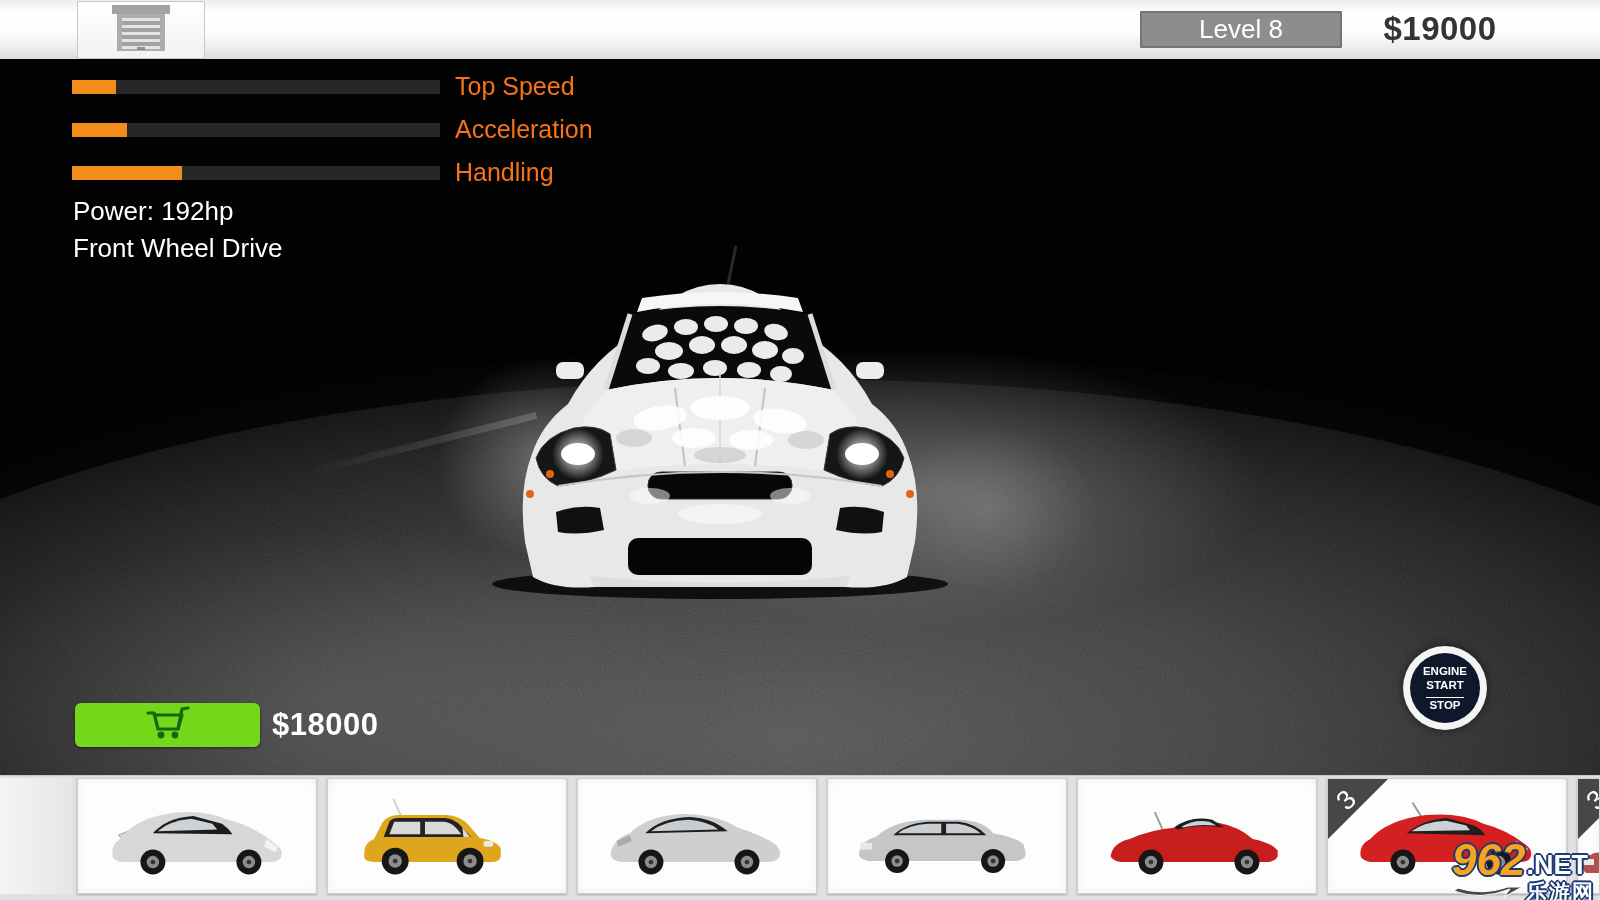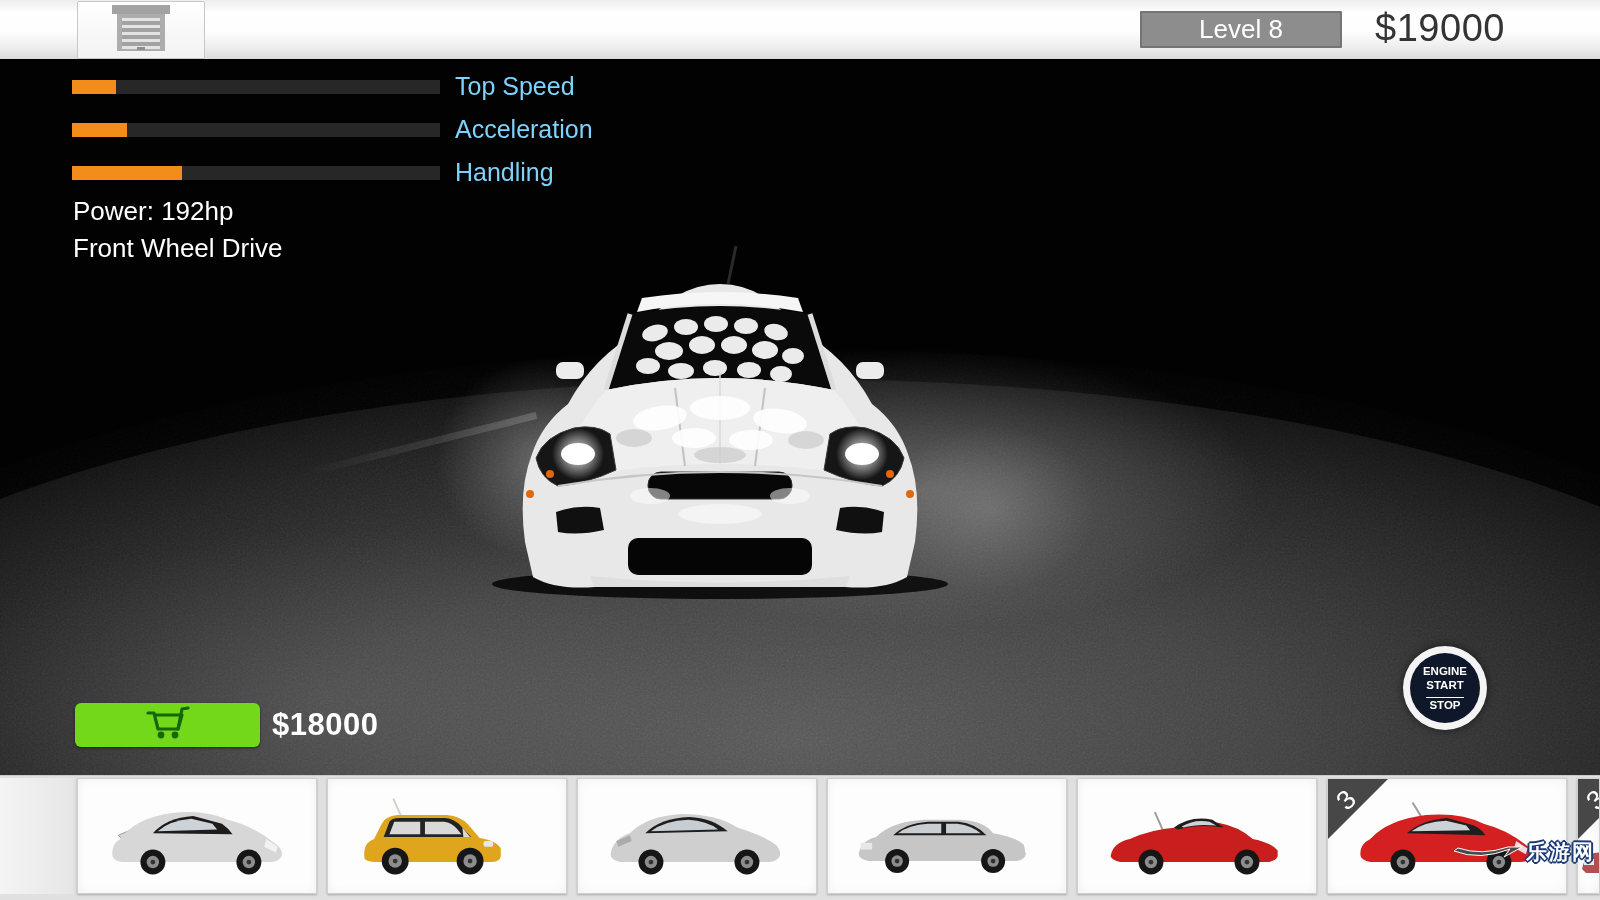--- a/index.html
+++ b/index.html
@@ -22,34 +22,34 @@
   }
   .level-btn{
     position:absolute;left:1140px;top:11px;width:202px;height:37px;
     border:2px solid #747474;border-radius:1px;
     color:#fff;font-size:26px;display:flex;align-items:center;justify-content:center;
     cursor:pointer;box-sizing:border-box;
   }
   .money{
     position:absolute;left:1355px;top:0;width:170px;height:57px;
     display:flex;align-items:center;justify-content:center;
-    font-size:38px;font-weight:400;color:#343434;letter-spacing:0.5px;
+    font-size:33px;font-weight:700;color:#343434;letter-spacing:0.5px;
   }
   
   .scene{position:absolute;left:0;top:59px;width:1600px;height:716px;background:#020202;overflow:hidden;}
   .ground-svg{position:absolute;left:0;top:0;}
   .glow{position:absolute;pointer-events:none;}
   .glow.g1{left:390px;top:255px;width:310px;height:290px;background:radial-gradient(closest-side,rgba(255,255,255,0.30),rgba(255,255,255,0) 70%);}
   .glow.g2{left:840px;top:330px;width:300px;height:240px;background:radial-gradient(closest-side,rgba(255,255,255,0.14),rgba(255,255,255,0) 70%);}
   .streak{position:absolute;left:300px;top:382px;width:240px;height:7px;background:linear-gradient(90deg,rgba(255,255,255,0),rgba(255,255,255,0.18));transform:rotate(-14deg);}
   
   .stat-row{position:absolute;left:72px;display:flex;align-items:center;gap:15px;}
   .stat-track{width:368px;height:14px;background:#272727;}
   .stat-fill{height:14px;}
-  .stat-label{color:#7dd3fc;font-size:25px;white-space:nowrap;}
+  .stat-label{color:#f97316;font-size:25px;white-space:nowrap;}
   
   .car-info{position:absolute;left:73px;top:134px;color:#fff;font-size:26px;line-height:37px;}
   
   .buy-btn{
     position:absolute;left:75px;top:644px;width:185px;height:44px;border-radius:6px;
     display:flex;align-items:center;justify-content:center;cursor:pointer;
     box-shadow:0 1px 3px rgba(0,0,0,0.5);
   }
   .buy-price{
     position:absolute;left:272px;top:644px;height:44px;display:flex;align-items:center;
@@ -408,20 +408,24 @@
     <svg class="thumb" style="left:2px;top:60px" width="40" height="40" viewBox="0 0 40 40">
       <path d="M2,30 Q4,18 14,14 L38,12 L38,34 L6,34 Z" fill="var(--car,#ccc)"></path>
       <rect x="4" y="20" width="10" height="6" fill="#e8e8e8"></rect>
     </svg>
     <div class="badge"></div>
     <div class="badge-num">3</div>
   </div>
 </div>
 
 <div class="watermark">
+  <div class="wm-row1">
+    <span class="wm-num">962</span>
+    <span class="wm-net">.NET</span>
+  </div>
   <div class="wm-row2">
     <span>
       <svg width="72" height="22" viewBox="0 0 72 22">
         <path d="M2,12 Q28,22 58,10 L52,18 L70,8 L56,8 Q30,17 6,9 Z" fill="#4a4a4a" stroke="#fff" stroke-width="1"></path>
       </svg>
     </span>
     <span class="wm-cn">乐游网</span>
   </div>
 </div>
 

